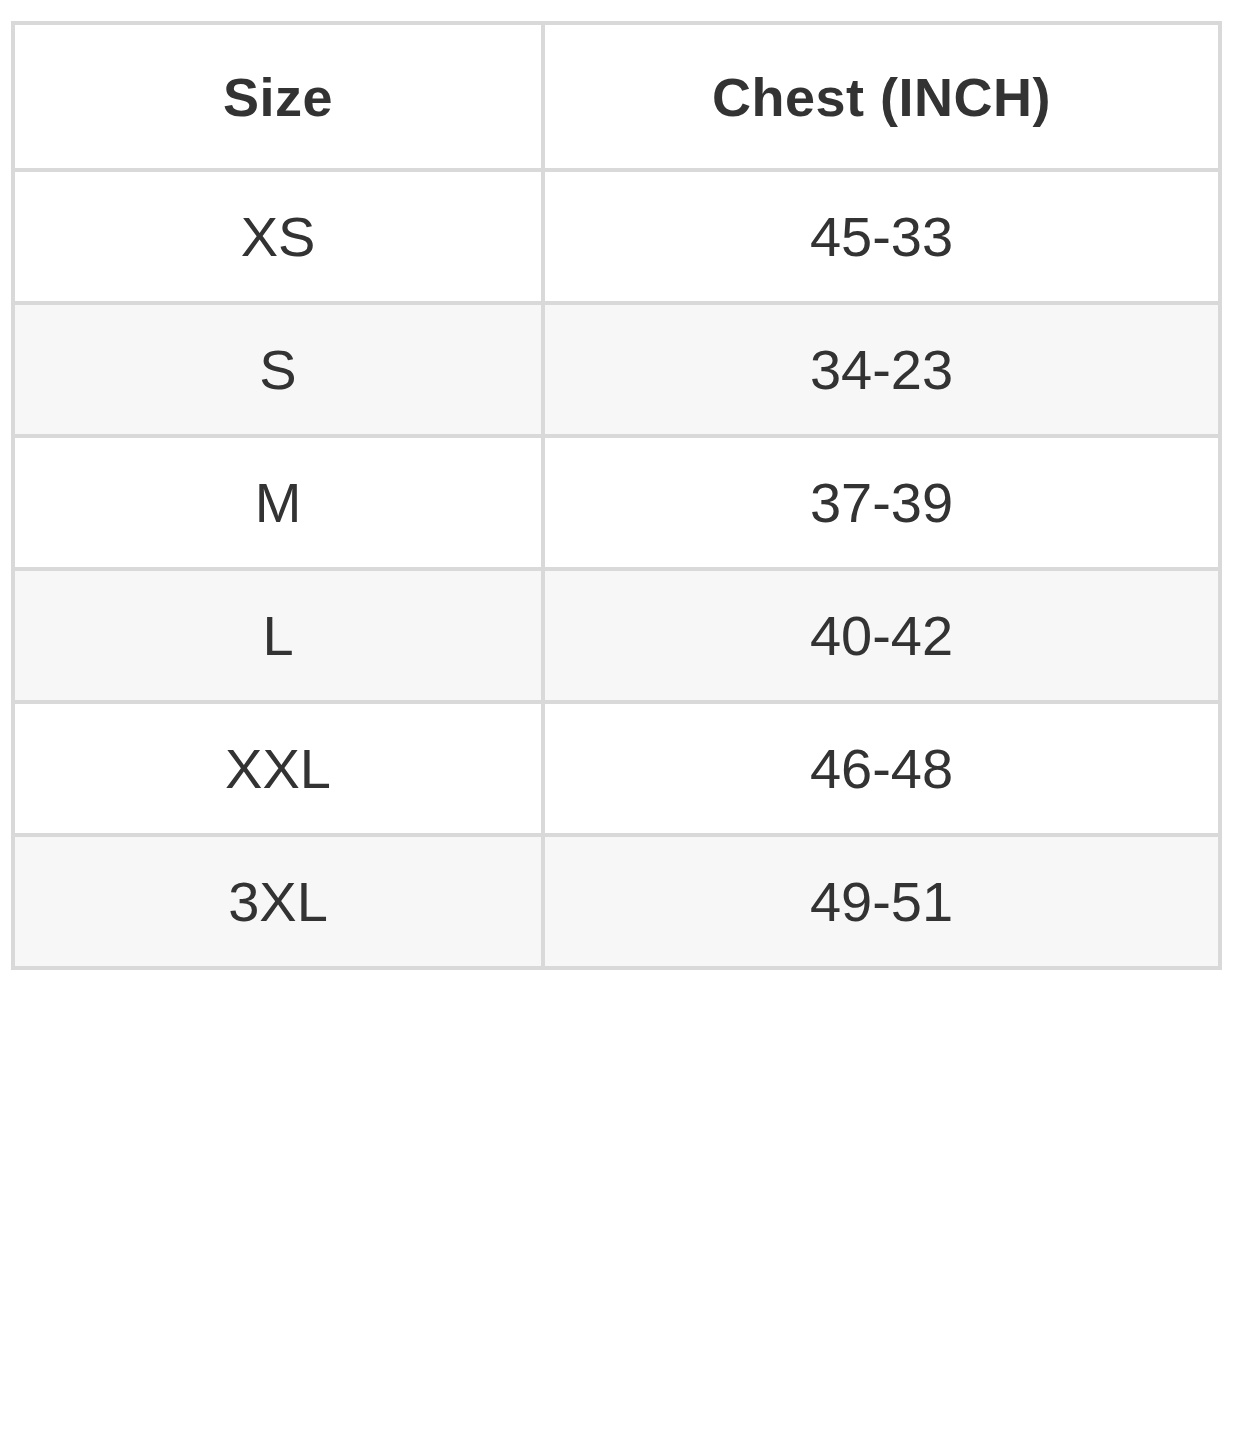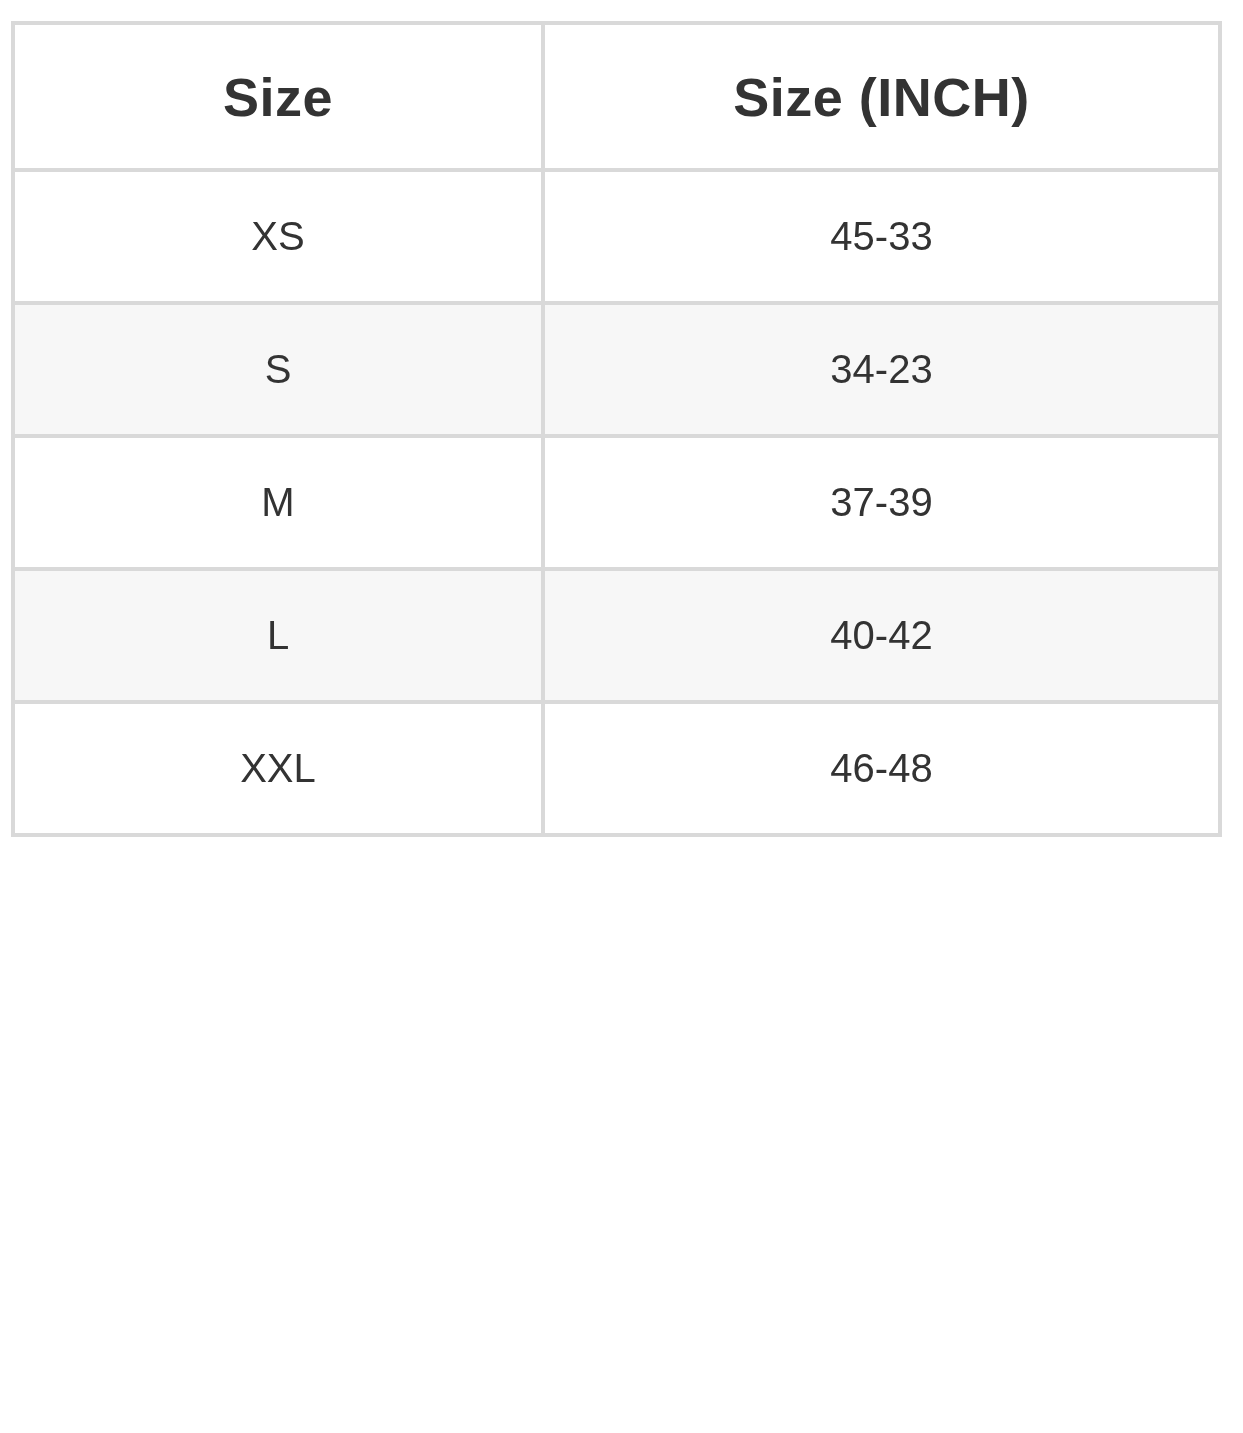--- a/index.html
+++ b/index.html
@@ -33,42 +33,42 @@
   }
   .size-chart th {
     height: 147px;
     font-size: 54px;
     font-weight: bold;
     letter-spacing: 0.5px;
     color: #333333;
   }
   .size-chart td {
     height: 133px;
-    font-size: 40px;
+    font-size: 56px;
     font-weight: normal;
     color: #333333;
   }
   
   .size-chart tbody tr:nth-child(even) td {
     background: #f7f7f7;
   }
 </style>
 </head>
 <body>
 
 <div class="page">
   <table class="size-chart">
     <colgroup>
       <col class="col-size">
       <col class="col-chest">
     </colgroup>
     <thead>
       <tr>
         <th>Size</th>
-        <th>Size (INCH)</th>
+        <th>Chest (INCH)</th>
       </tr>
     </thead>
     <tbody>
       <tr>
         <td>XS</td>
         <td>45-33</td>
       </tr>
       <tr>
         <td>S</td>
         <td>34-23</td>
@@ -78,15 +78,19 @@
         <td>37-39</td>
       </tr>
       <tr>
         <td>L</td>
         <td>40-42</td>
       </tr>
       <tr>
         <td>XXL</td>
         <td>46-48</td>
       </tr>
+      <tr>
+        <td>3XL</td>
+        <td>49-51</td>
+      </tr>
     </tbody>
   </table>
 </div>
 
 </body></html>

